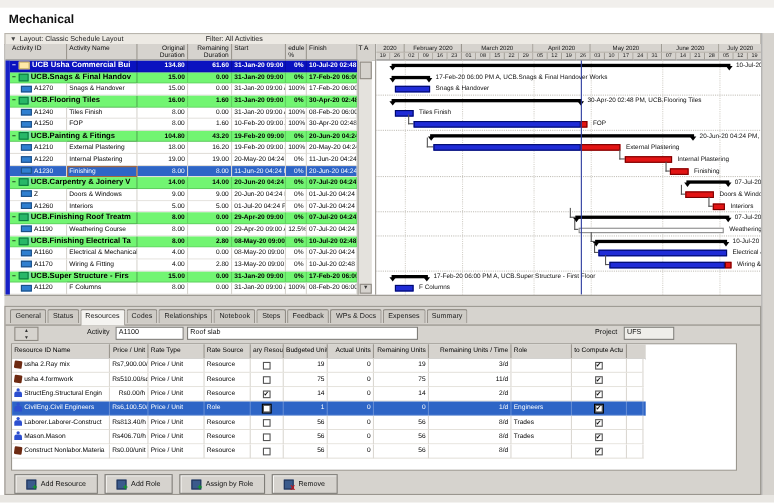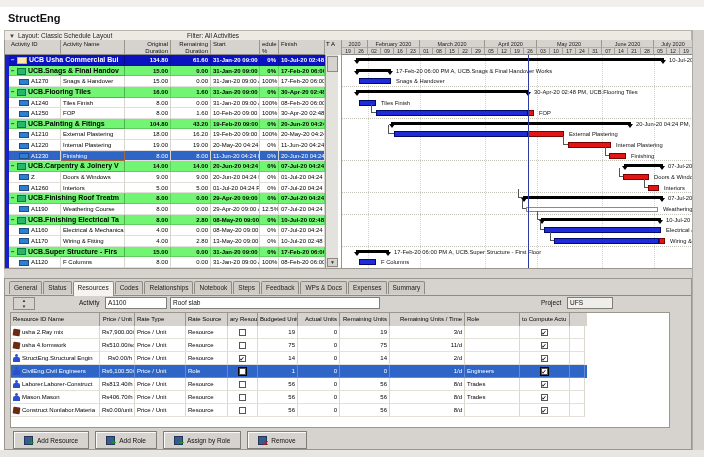--- a/index.html
+++ b/index.html
@@ -95,21 +95,21 @@
   #res-btns{position:absolute;left:8px;top:152px;display:flex;gap:6px;}
   .pbtn{height:16px;background:#d6d3ce;border:1px solid #7f7d78;box-shadow:inset 1px 1px 0 #fcfbf9;display:flex;align-items:center;gap:4px;font-size:6.5px;padding:0 10px;color:#111;}
   .btn-ic{width:9px;height:9px;background:#3a5a8c;border:1px solid #22355b;position:relative;box-sizing:border-box;}
   .btn-ic:before{content:"+";position:absolute;right:-2px;bottom:-3px;font-size:8px;font-weight:bold;color:#0d9f1d;line-height:8px;}
   .btn-ic.rem:before{content:"x";color:#d01111;}
 </style>
 </head>
 <body>
 
 <div class="abs" id="topstrip"></div>
-<div class="abs" id="page-title">StructEng</div>
+<div class="abs" id="page-title">Mechanical</div>
 
 <div class="abs" id="layout-bar">
   <span class="chev">▼</span>
   <span>Layout: Classic Schedule Layout</span>
   <span class="flt">Filter: All Activities</span>
 </div>
 
 <div class="abs" id="act-pane">
   <div class="hdrrow" id="act-hdr">
       <div class="hcell" style="left: 4px; width: 52px;">Activity ID</div>

